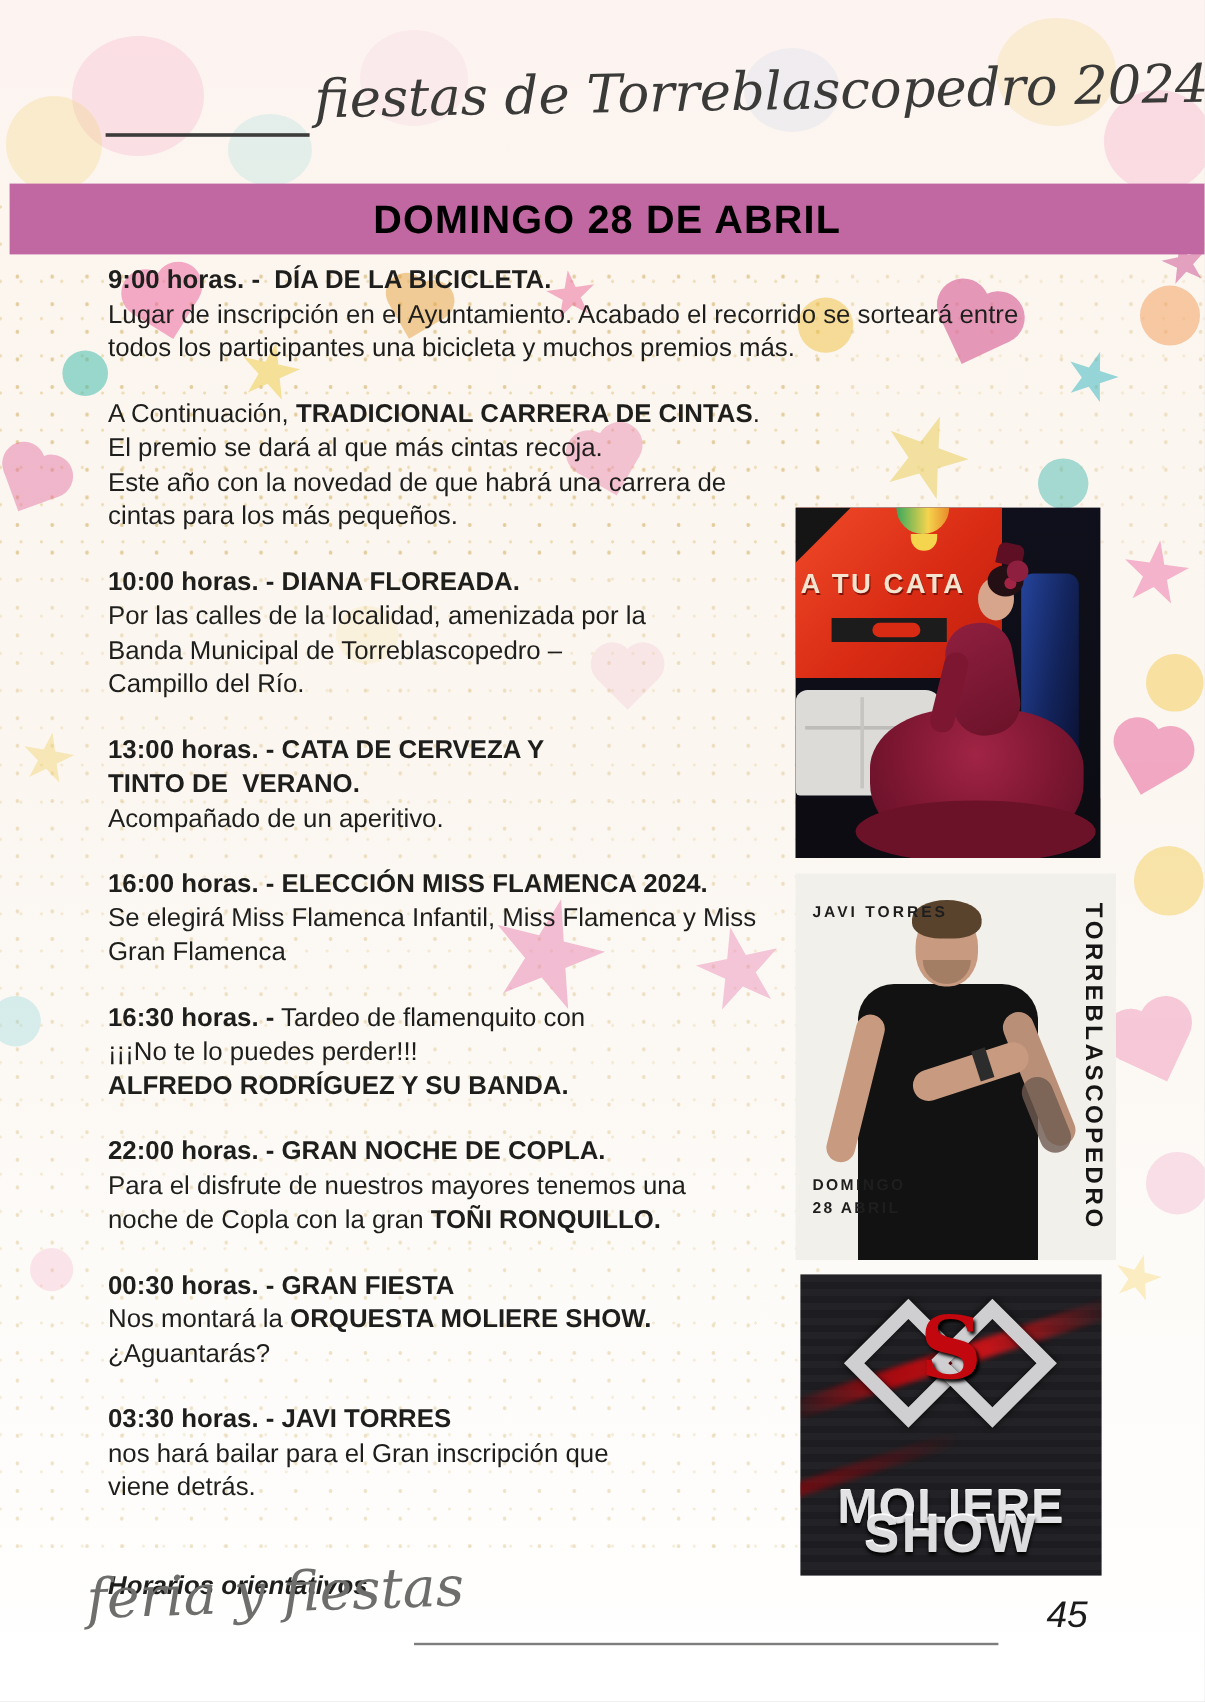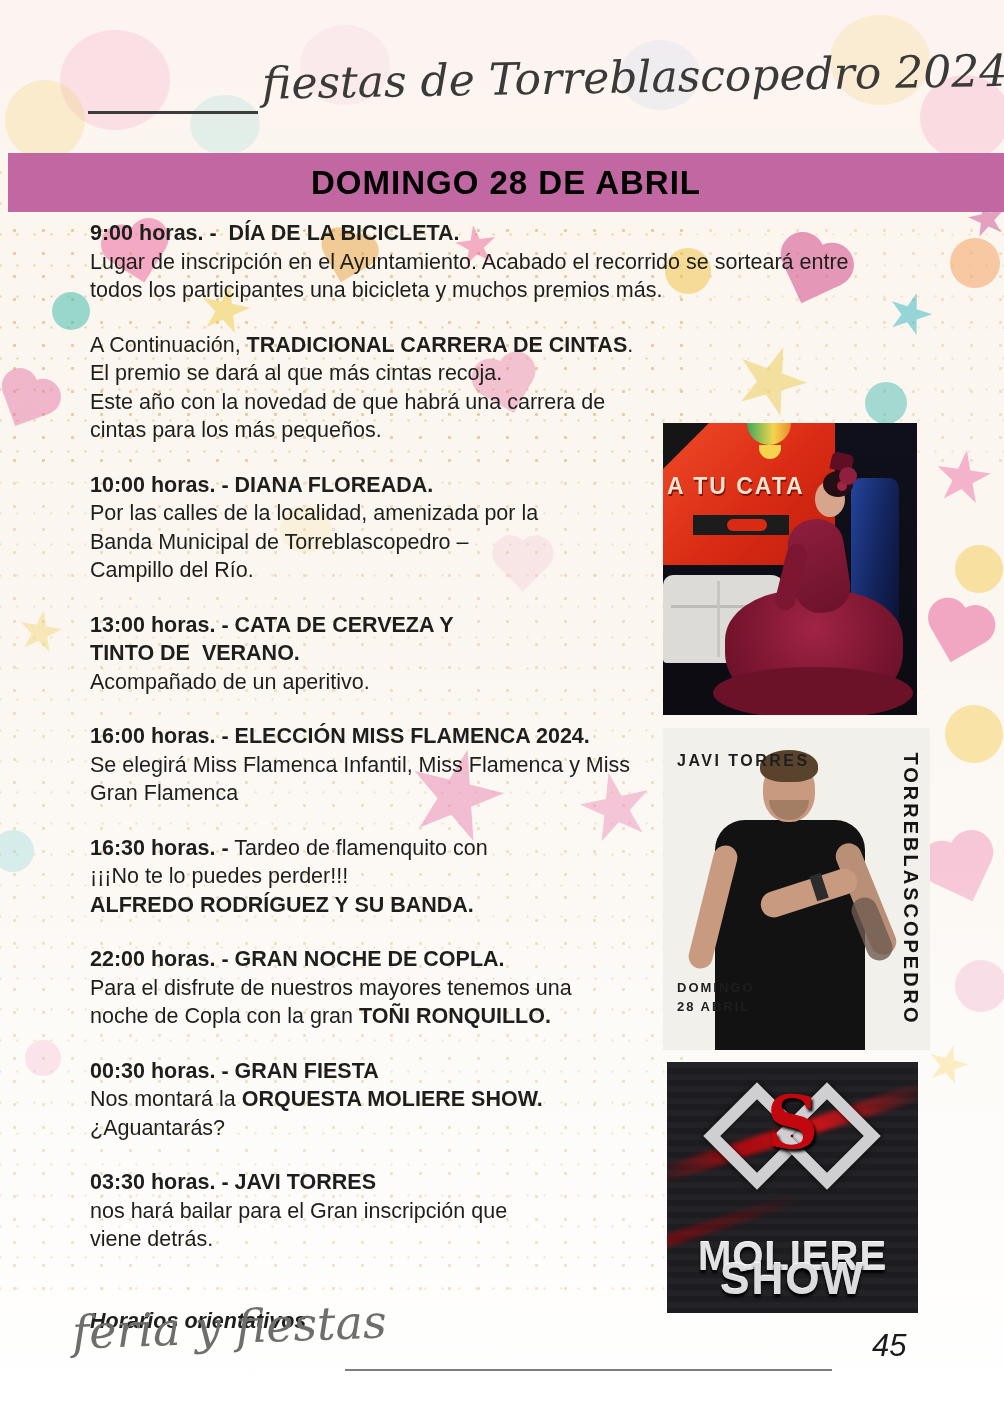--- a/index.html
+++ b/index.html
@@ -68,21 +68,21 @@
   .fl-skirt{position:absolute;left:62px;top:168px;width:178px;height:124px;background:radial-gradient(circle at 50% 30%,#a12445 0%,#7c1631 55%,#5e0f24 100%);border-radius:46% 46% 58% 58%;}
   .fl-ruffle{position:absolute;left:50px;top:244px;width:200px;height:52px;background:#6b1229;border-radius:50%;}
   .fl-torso{position:absolute;left:128px;top:96px;width:56px;height:94px;background:linear-gradient(160deg,#8f1f3f,#6b1229);border-radius:26px;transform:rotate(-9deg);}
   .fl-arm{position:absolute;left:118px;top:120px;width:20px;height:68px;background:#7c1631;border-radius:10px;transform:rotate(14deg);}
   .fl-head{position:absolute;left:152px;top:58px;width:30px;height:36px;background:#d7a58c;border-radius:50%;}
   .fl-hair{position:absolute;left:160px;top:48px;width:30px;height:26px;background:#241014;border-radius:50%;}
   .fl-flower{position:absolute;left:176px;top:44px;width:18px;height:18px;background:#8f1f3f;border-radius:50%;box-shadow:-6px 10px 0 -4px #a12445;}
   .fl-comb{position:absolute;left:168px;top:30px;width:22px;height:18px;background:#5e0f24;border-radius:6px 6px 0 0;transform:rotate(12deg);}
   
   .img-javi{left:663px;top:728px;width:267px;height:322px;background:#f2f0ea;}
-  .jv-artist{position:absolute;left:14px;top:24px;font-weight:bold;font-size:16px;letter-spacing:2.5px;color:#1e1e1e;}
+  .jv-artist{position:absolute;left:14px;top:24px;font-weight:bold;font-size:13px;letter-spacing:2.5px;color:#1e1e1e;}
   .jv-vertical{position:absolute;right:8px;top:50%;transform:translateY(-50%);writing-mode:vertical-rl;font-weight:bold;font-size:20px;letter-spacing:3px;color:#151515;white-space:nowrap;}
   .jv-date{position:absolute;left:14px;bottom:34px;font-weight:bold;font-size:13px;letter-spacing:2px;color:#1e1e1e;line-height:19px;}
   .jv-head{position:absolute;left:100px;top:32px;width:52px;height:62px;background:#c89a80;border-radius:46%;}
   .jv-hair{position:absolute;left:97px;top:22px;width:58px;height:32px;background:#59432c;border-radius:50% 50% 40% 40%;}
   .jv-beard{position:absolute;left:106px;top:72px;width:40px;height:20px;background:#8a6a52;border-radius:0 0 20px 20px;opacity:.6;}
   .jv-torso{position:absolute;left:52px;top:92px;width:150px;height:230px;background:#121212;border-radius:30px 30px 0 0;}
   .jv-armR{position:absolute;left:190px;top:112px;width:26px;height:118px;background:#b98f78;border-radius:13px;transform:rotate(-22deg);}
   .jv-tattoo{position:absolute;left:196px;top:168px;width:26px;height:66px;background:#6e5a50;border-radius:13px;transform:rotate(-22deg);opacity:.8;}
   .jv-armL{position:absolute;left:38px;top:116px;width:24px;height:126px;background:#c89a80;border-radius:12px;transform:rotate(14deg);}
   .jv-forearm{position:absolute;left:96px;top:152px;width:100px;height:26px;background:#c89a80;border-radius:13px;transform:rotate(-18deg);}

